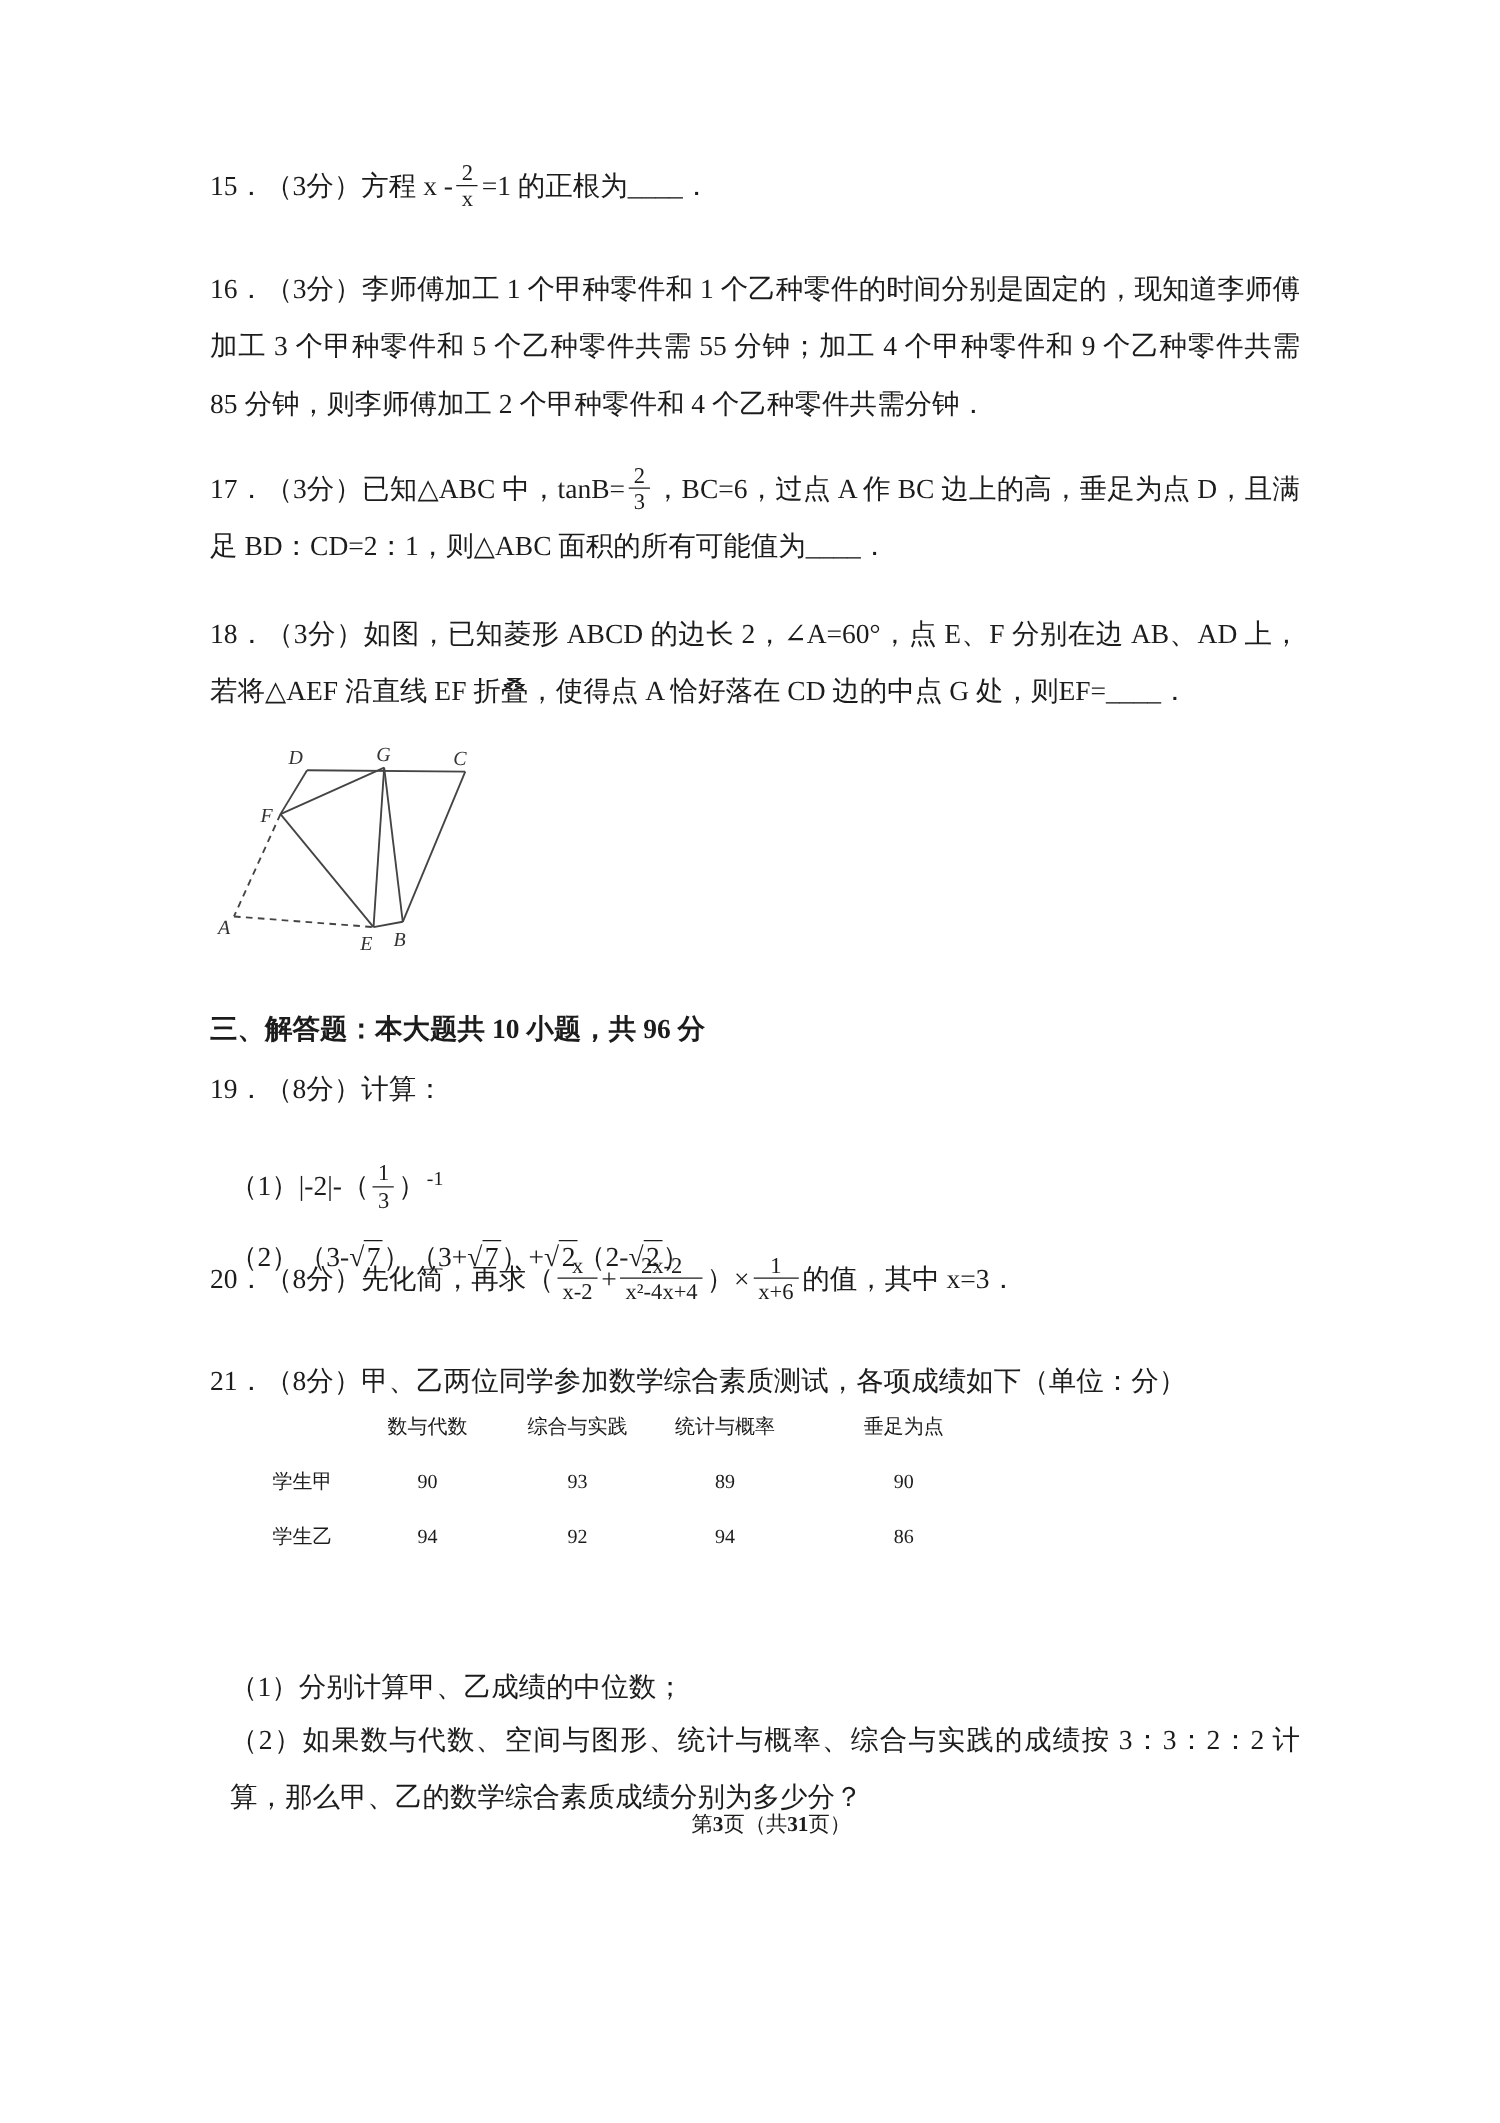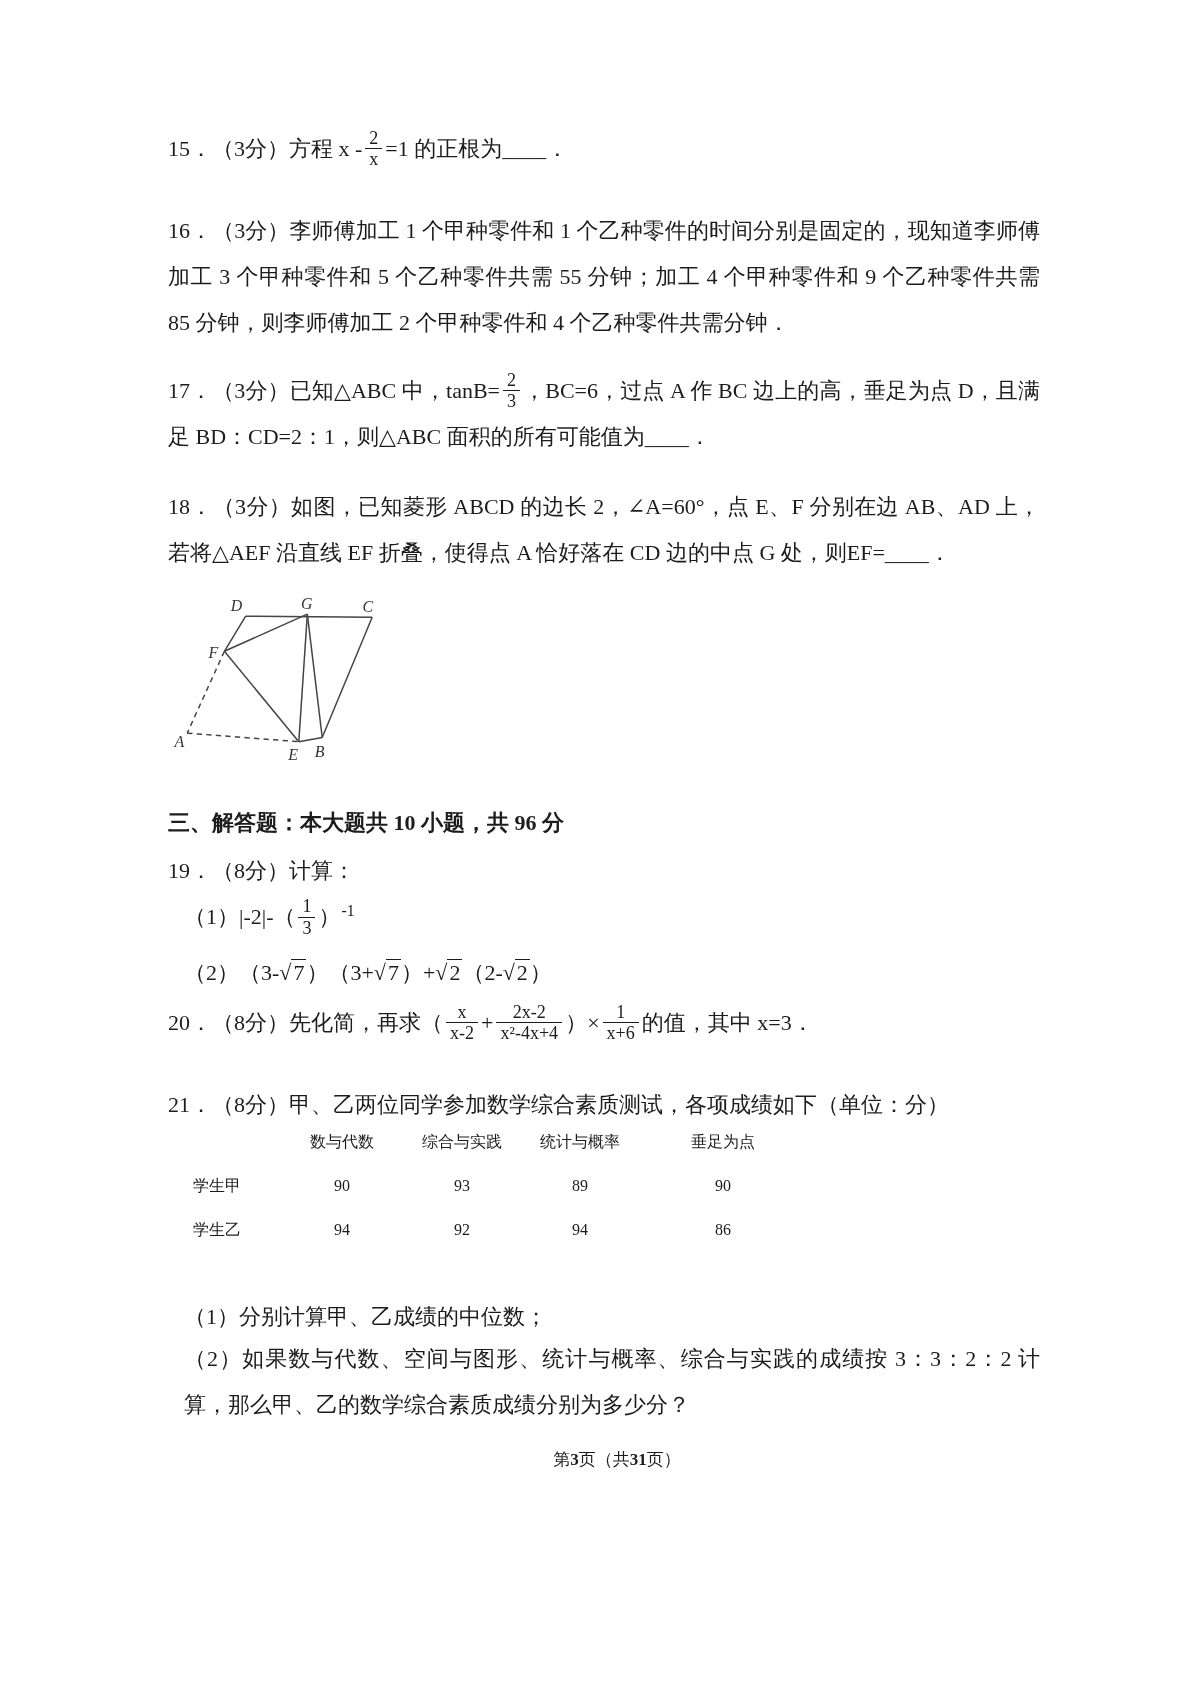--- a/index.html
+++ b/index.html
@@ -13,21 +13,21 @@
   }
   .page { position:absolute; inset:0;text-decoration:underline; }
   .block {
     position:absolute;
     left:168px;
     width:872px;
     font-size:22px;
     line-height:46px;
     text-align:justify;
   }
-  .indent { left:184px; width:856px; }
+  .indent { left:184px; width:856px;margin-top:33px; }
   .no-justify { text-align:left; }
   .section-title { font-weight:bold; }
   
   .frac {
     display:inline-block;
     vertical-align:middle;
     text-align:center;
     font-size:0.82em;
     line-height:1.15;
     margin:0 3px;
@@ -39,21 +39,21 @@
   .rad { border-top:1.5px solid #1c1c1c; padding:0 2px; }
   sup.exp { font-size:0.72em; vertical-align:super; margin-left:1px; }
   
   .figure-wrap { position:absolute; left:170px; top:596px; }
   .figure-wrap svg { display:block; }
   .fig-label { font-style:italic; font-size:15px; fill:#333; font-family:"Liberation Serif",serif; }
   
   .table-wrap { position:absolute; left:168px; top:1120px; }
   .score-table { border-collapse:collapse; font-size:16px; line-height:40px; }
   .score-table td { text-align:center; vertical-align:top; padding:2px 6px; }
-  .score-table td.lbl { text-align:center; width:104px; padding-left:0; }
+  .score-table td.lbl { text-align:right; width:104px; padding-left:0; }
   .score-table td.c1 { width:140px; }
   .score-table td.c2 { width:100px; }
   .score-table td.c3 { width:136px; }
   .score-table td.c4 { width:150px; }
   
   .footer {
     position:absolute;
     left:0; right:0;
     top:1448px;
     text-align:center;

